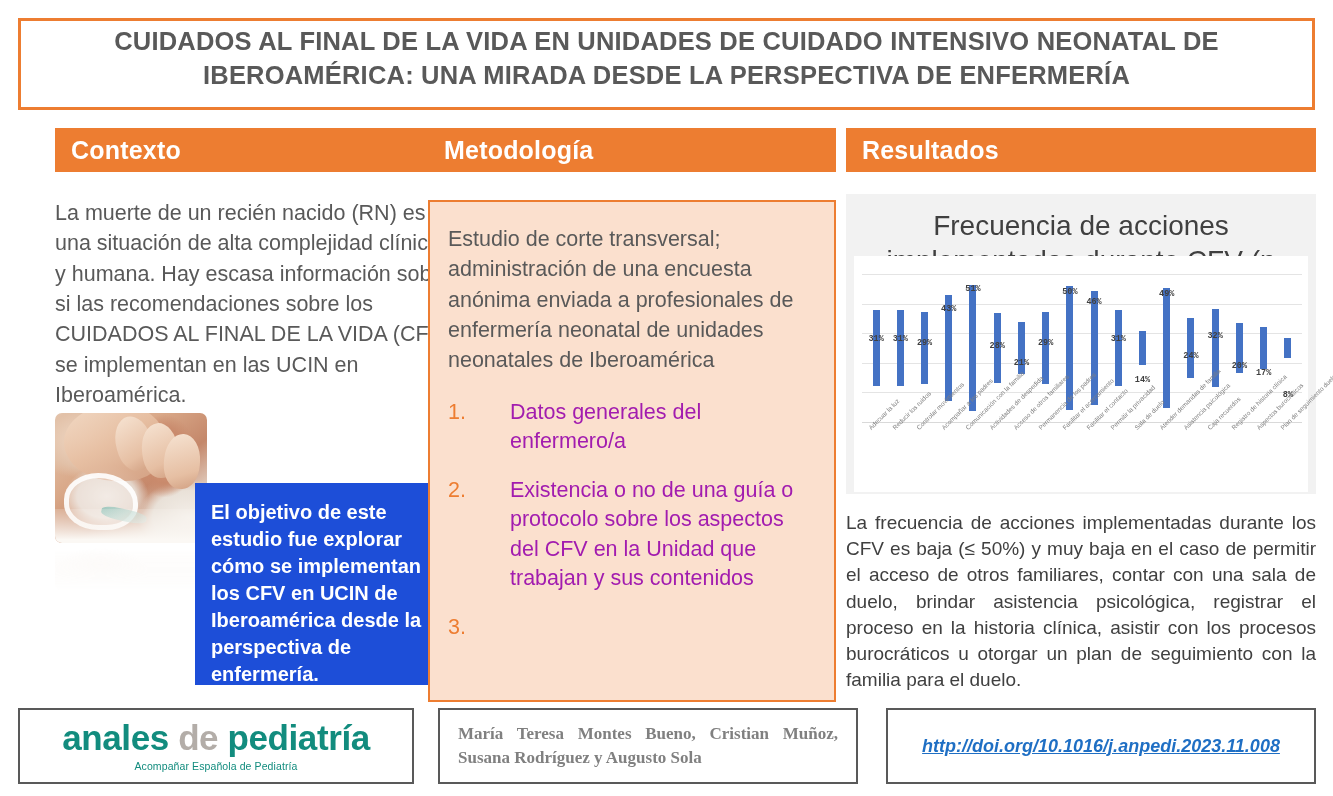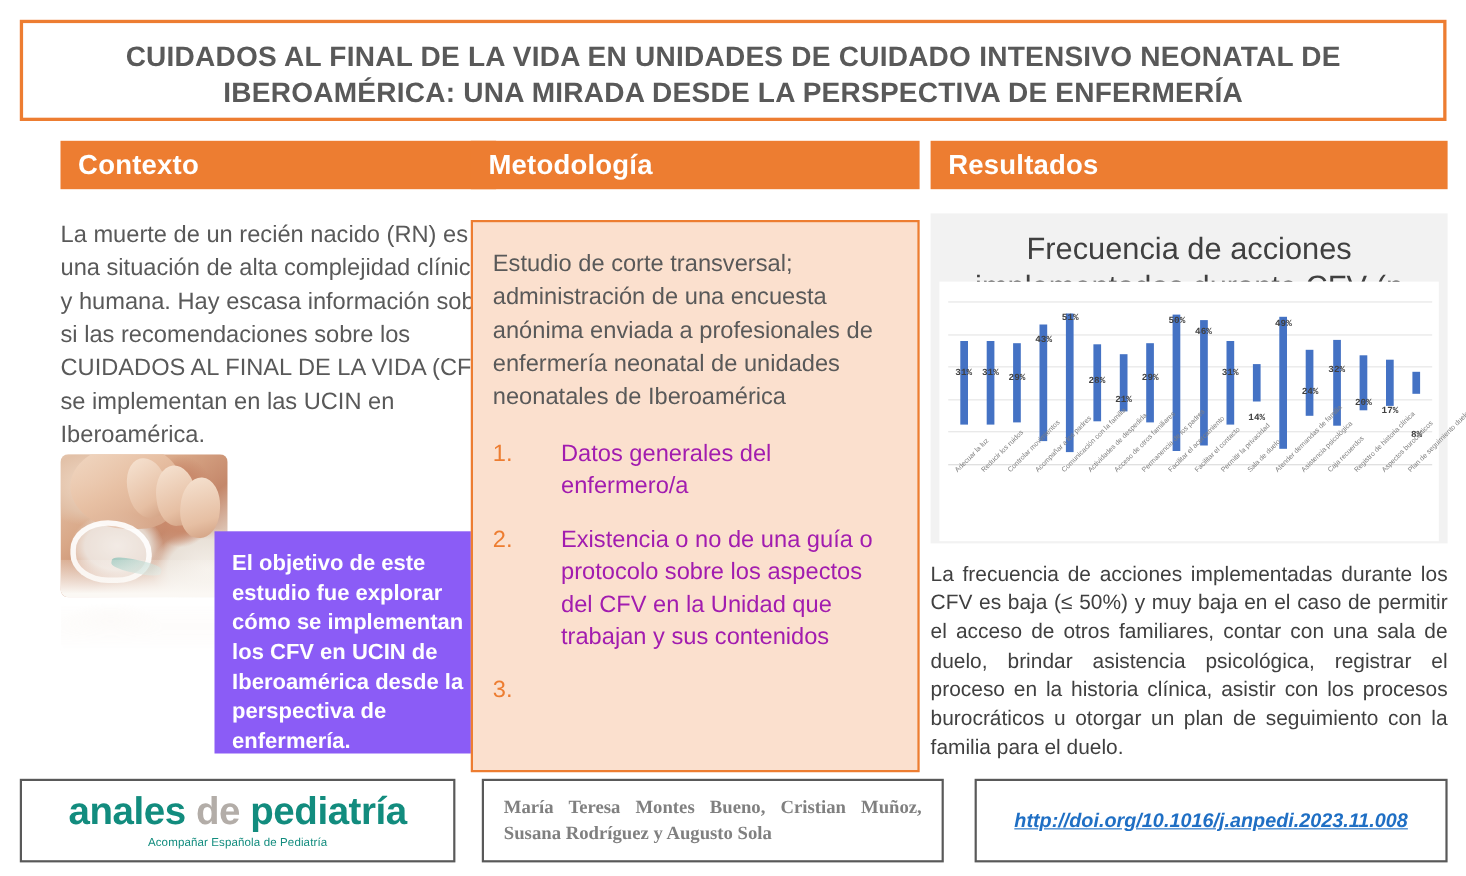--- a/index.html
+++ b/index.html
@@ -19,21 +19,21 @@
   .title-banner {
     position: absolute;
     left: 18px;
     top: 18px;
     width: 1297px;
     height: 92px;
     box-sizing: border-box;
     border: 3px solid #ED7D31;
     background: #ffffff;
     display: flex;
-    align-items: flex-end;
+    align-items: flex-start;
     justify-content: center;
     padding: 4px 26px;
   }
   .title-text {
     font-size: 25.5px;
     font-weight: bold;
     color: #595959;
     text-align: center;
     line-height: 1.32;
     letter-spacing: 0.2px;
@@ -148,21 +148,21 @@
     -webkit-mask-image: linear-gradient(180deg, rgba(0,0,0,0) 0%, rgba(0,0,0,0.9) 100%);
             mask-image: linear-gradient(180deg, rgba(0,0,0,0) 0%, rgba(0,0,0,0.9) 100%);
   }
 
   .objective-box {
     position: absolute;
     left: 140px;
     top: 355px;
     width: 256px;
     height: 202px;
-    background: #8b5cf6;
+    background: #1d4ed8;
     box-sizing: border-box;
     padding: 16px 14px 10px 16px;
   }
   .objective-text {
     color: #ffffff;
     font-size: 20px;
     font-weight: bold;
     line-height: 1.35;
     white-space: pre-line;
   }

